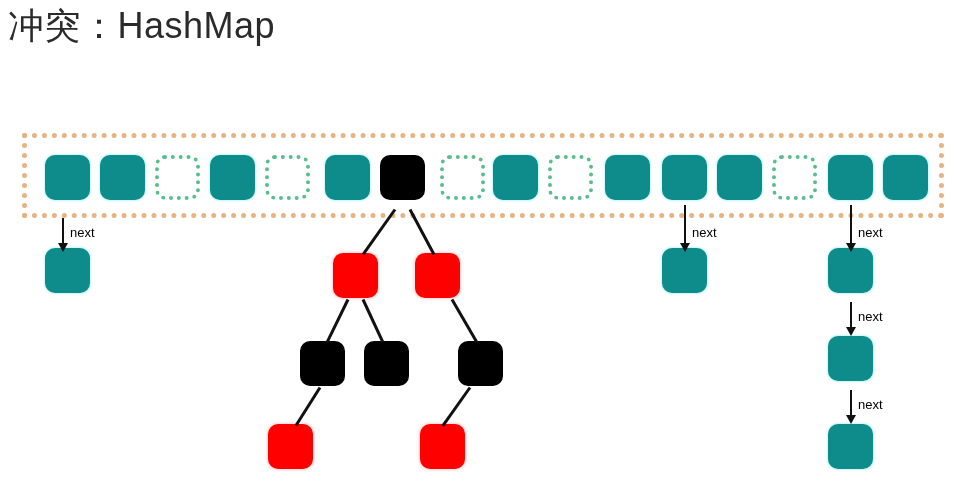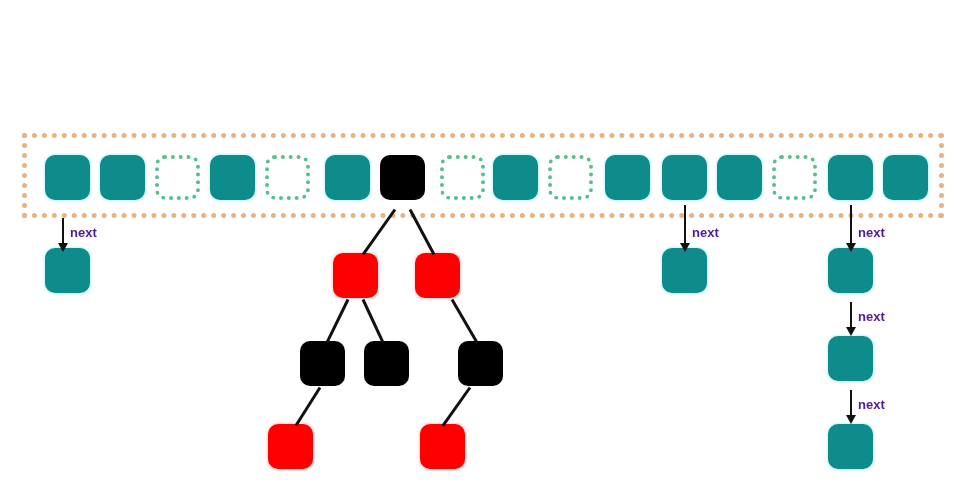--- a/index.html
+++ b/index.html
@@ -91,38 +91,39 @@
     bottom: -8px;
     width: 0;
     height: 0;
     border-left: 5px solid transparent;
     border-right: 5px solid transparent;
     border-top: 9px solid #111111;
   }
   .next-label {
     position: absolute;
     font-size: 13px;
-    font-weight: bold;
-    color: #4c1d95;
+    font-weight: normal;
+    color: #000000;
     white-space: nowrap;
     line-height: 14px;
   }
   
   .edge {
     position: absolute;
     height: 3px;
     background: #111111;
     transform-origin: 0 50%;
   }
 </style>
 </head>
 <body>
 
 <div id="slide">
 
+  <div class="slide-title">冲突：HashMap</div>
 
 
   <div class="array-container"></div>
 
   <div id="layer-nodes">
       <div class="node teal" style="left: 45px; top: 155px;"></div>
       <div class="node teal" style="left: 100px; top: 155px;"></div>
       <div class="node empty" style="left: 155px; top: 155px;"></div>
       <div class="node teal" style="left: 210px; top: 155px;"></div>
       <div class="node empty" style="left: 265px; top: 155px;"></div>

